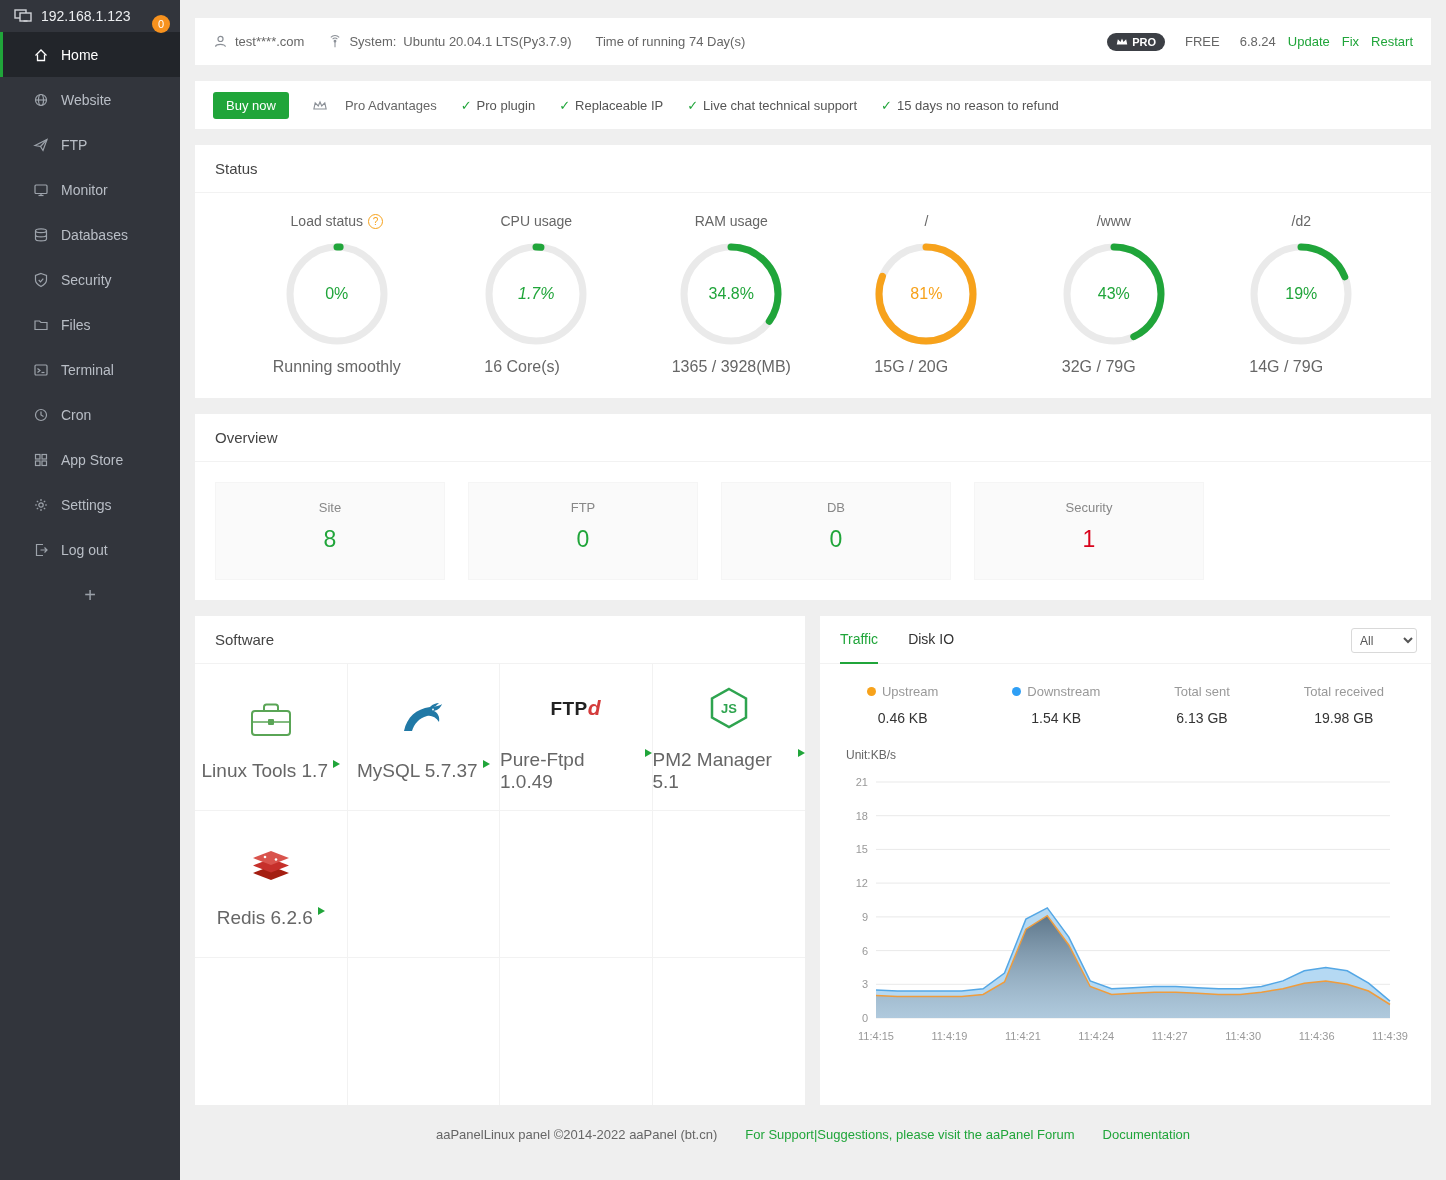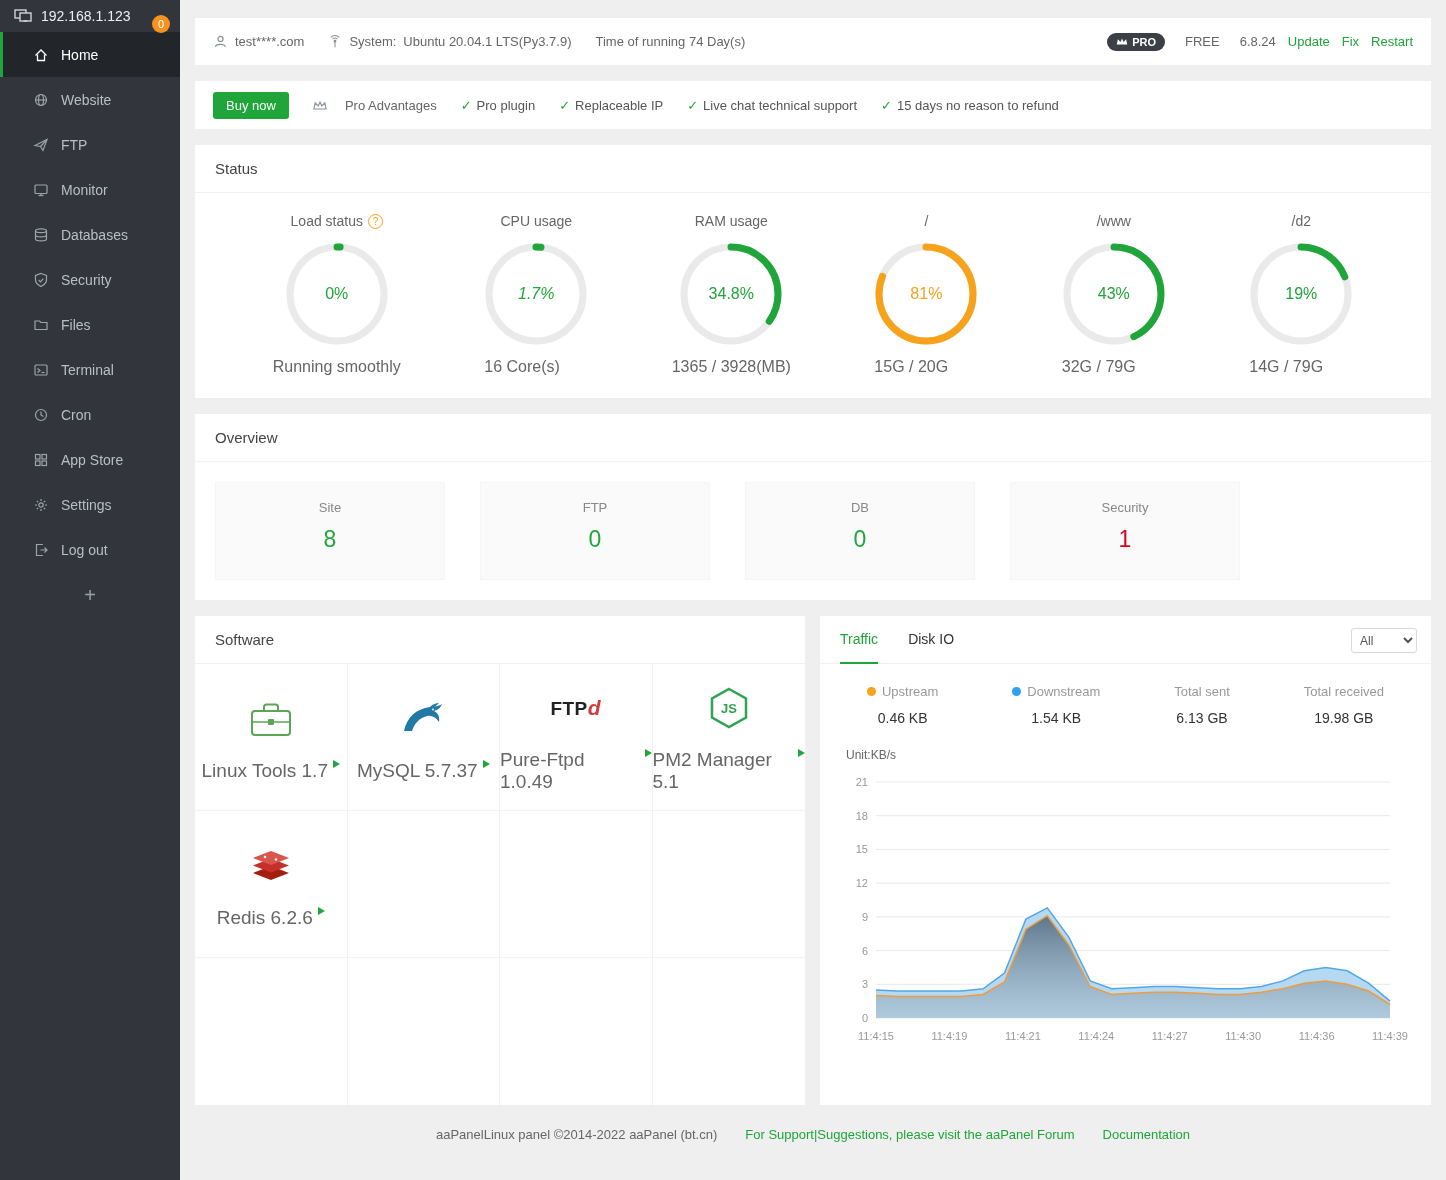--- a/index.html
+++ b/index.html
@@ -34,21 +34,21 @@
 .gauges{display:flex;justify-content:space-around;padding:14px 36px 22px}
 .gauge{text-align:left}
 .gauge-label{font-size:14px;color:#666;display:flex;align-items:center;justify-content:center;gap:5px;margin-top:6px}
 .help{display:inline-flex;width:15px;height:15px;border:1px solid #f7a21b;border-radius:50%;color:#f7a21b;font-size:10px;align-items:center;justify-content:center;cursor:pointer}
 .gauge-ring{position:relative;width:104px;height:104px;margin:13px auto 12px}
 .track{fill:none;stroke:#eaeaea;stroke-width:7}
 .arc{fill:none;stroke-width:7;stroke-linecap:round}
 .gauge-value{position:absolute;inset:0;display:flex;align-items:center;justify-content:center;font-size:16px}
 .gauge-sub{font-size:16px;color:#666}
 
-.ov-boxes{display:flex;gap:35px;padding:20px}
+.ov-boxes{display:flex;gap:23px;padding:20px}
 .ov-box{width:230px;height:98px;background:#fafafa;border:1px solid #f5f5f5;text-align:center;padding-top:17px;cursor:pointer}
 .ov-label{font-size:13px;color:#888}
 .ov-value{font-size:23px;margin-top:11px}
 
 .bottom{display:flex;gap:15px}
 .sw-card{width:610px;margin-bottom:0}
 .tr-card{flex:1;margin-bottom:0}
 .sw-grid{display:grid;grid-template-columns:repeat(4,1fr);grid-auto-rows:147px}
 .sw-cell{border-right:1px solid #f2f2f2;border-bottom:1px solid #f2f2f2;display:flex;flex-direction:column;align-items:center;justify-content:center}
 .sw-cell:nth-child(4n){border-right:none}

